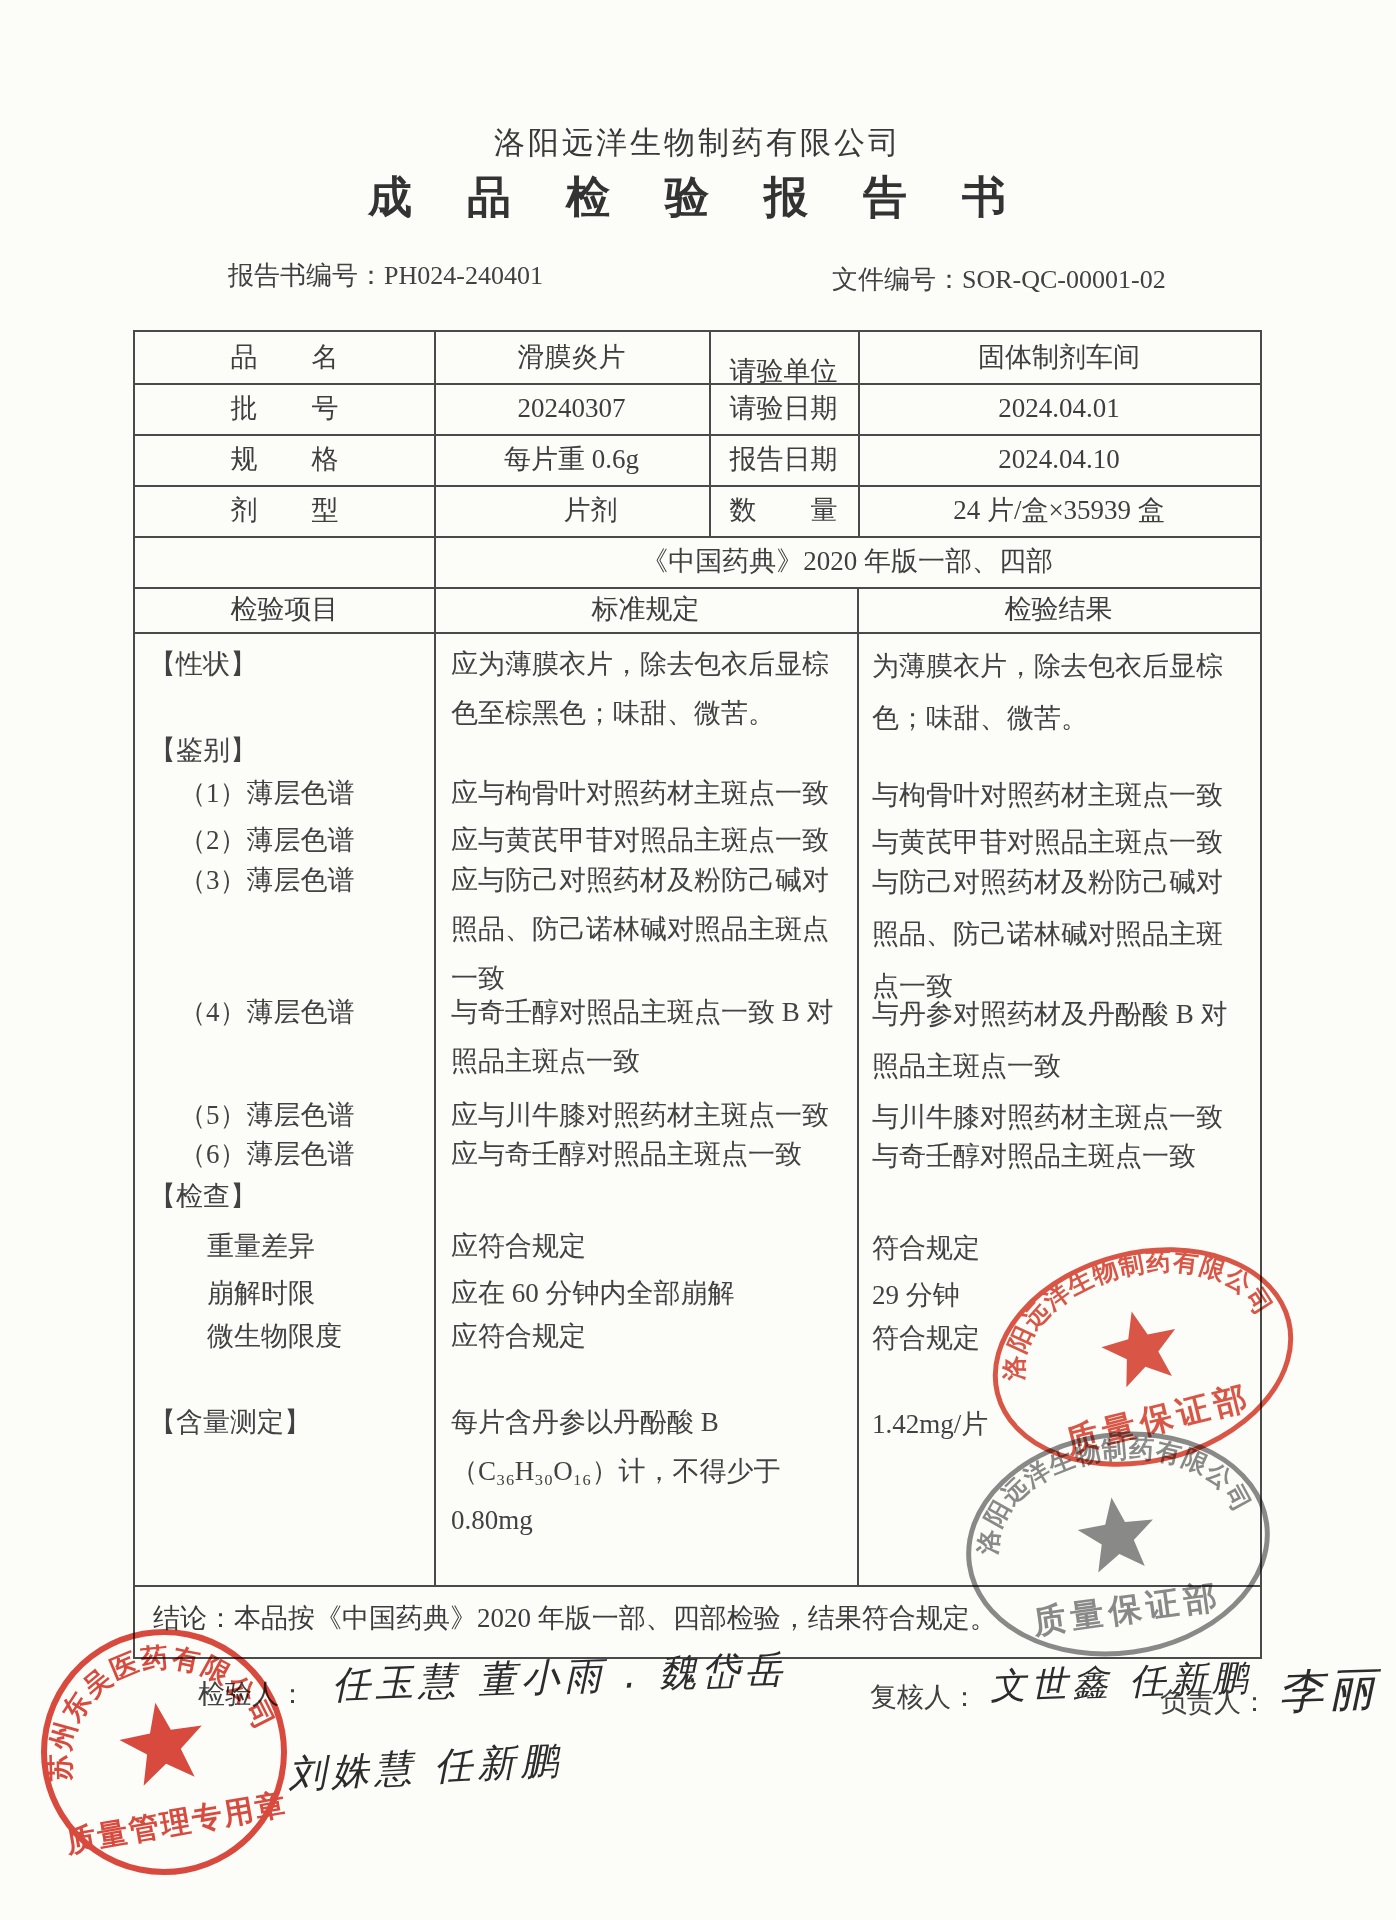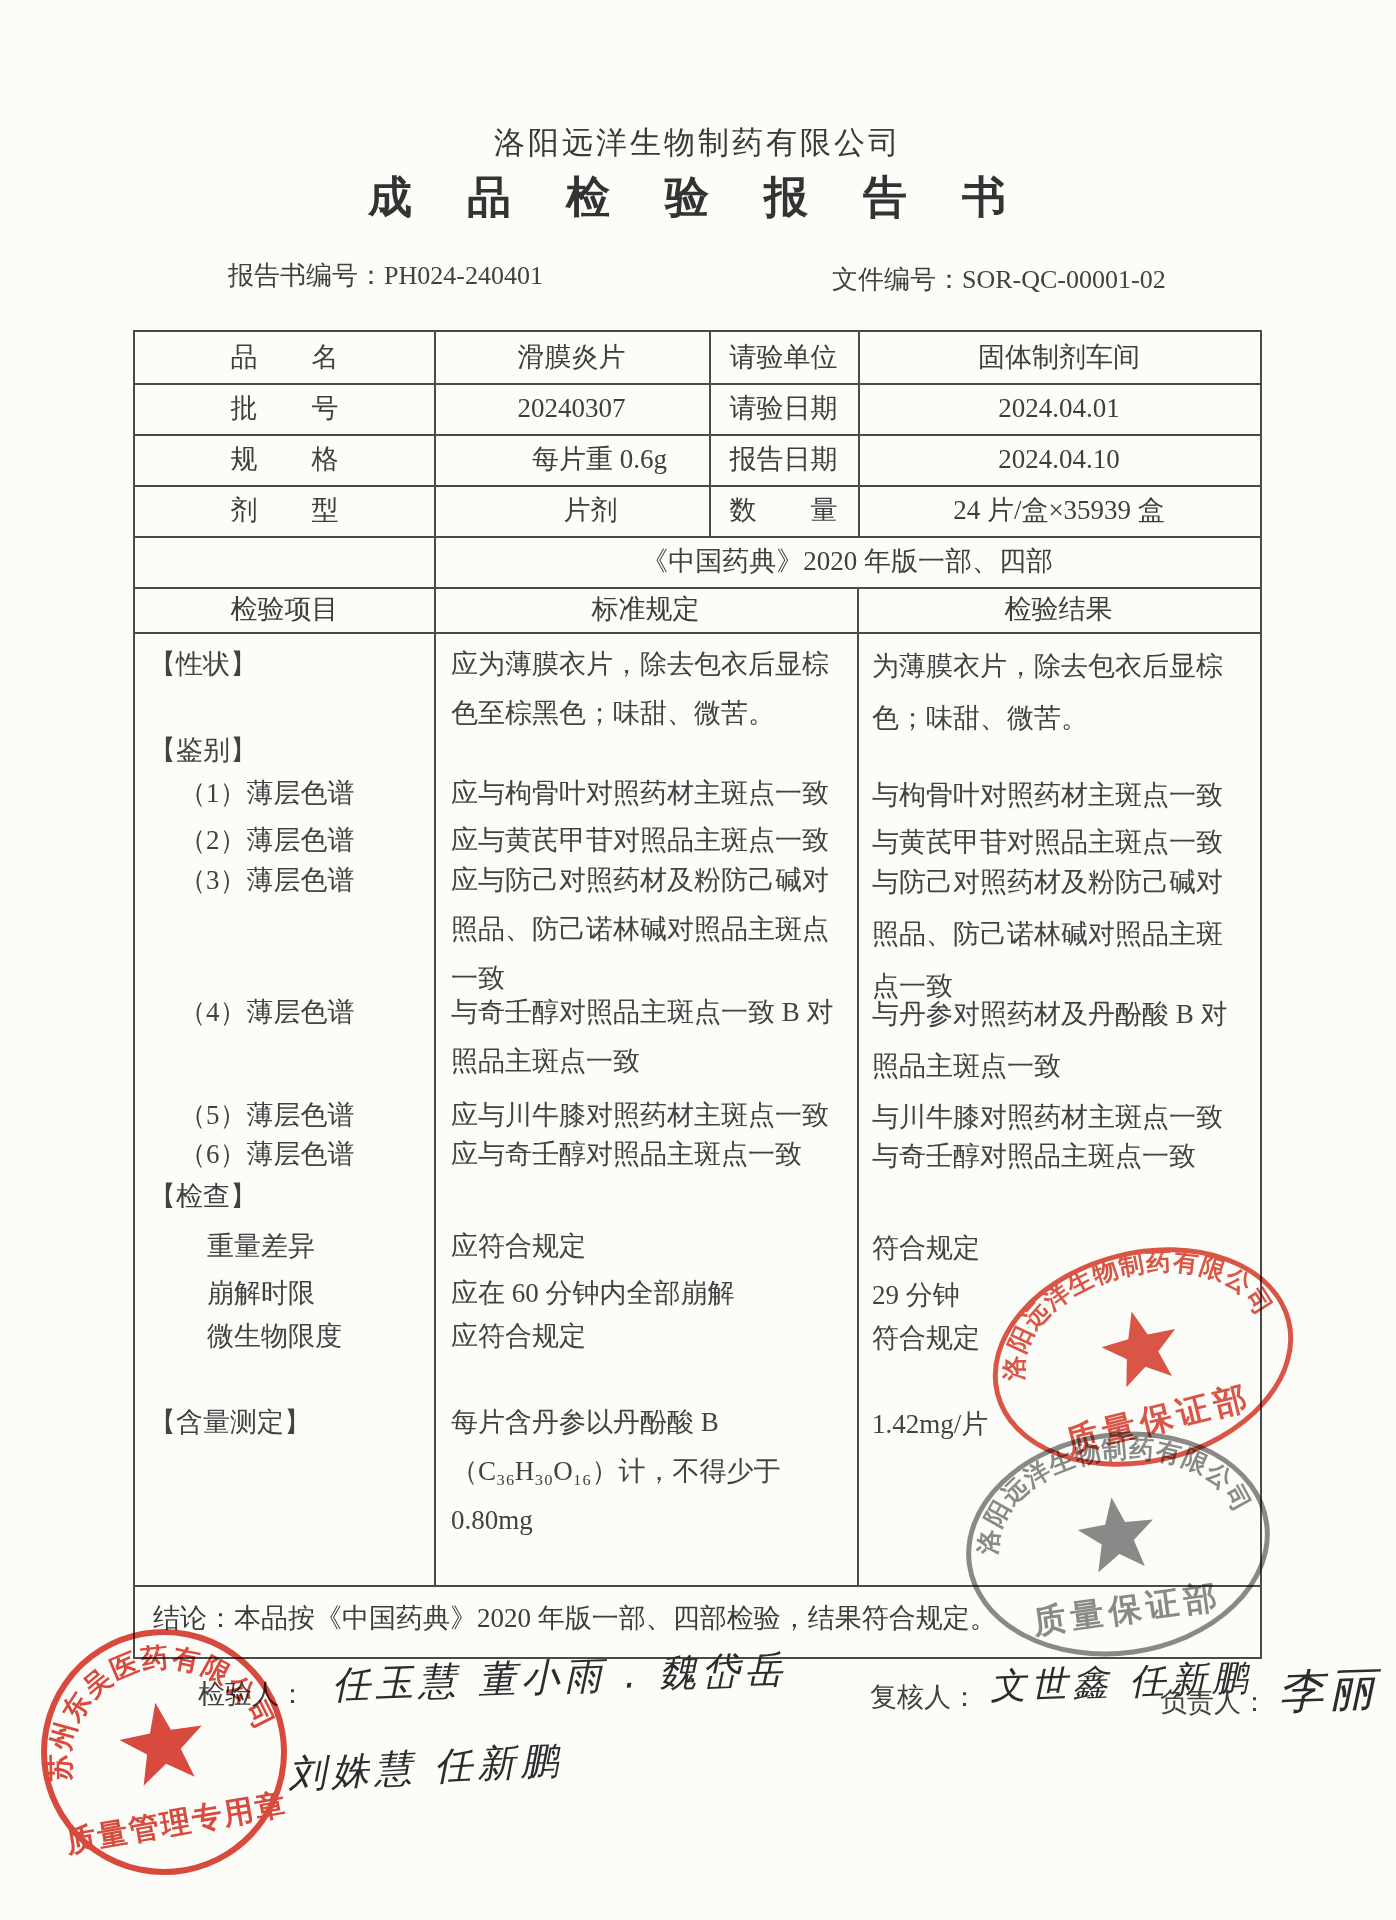--- a/index.html
+++ b/index.html
@@ -75,28 +75,28 @@
     <div class="vline" style="left:574px;top:0;height:204px"></div>
     <div class="vline" style="left:723px;top:0;height:204px"></div>
     <div class="vline" style="left:299px;top:204px;height:96px"></div>
     <div class="vline" style="left:722px;top:255px;height:45px"></div>
     <div class="vline" style="left:299px;top:300px;height:953px"></div>
     <div class="vline" style="left:722px;top:300px;height:953px"></div>
 
     <div id="info-rows">
         <div class="cell" style="left: 0px; top: 0px; width: 299px; line-height: 51px;">品　　名</div>
         <div class="cell" style="left: 299px; top: 0px; width: 275px; line-height: 51px;">滑膜炎片</div>
-        <div class="cell" style="left: 574px; top: 0px; width: 149px; line-height: 51px; font-family: Liberation Serif, serif;">请验单位</div>
+        <div class="cell" style="left: 574px; top: 14px; width: 149px; line-height: 51px; font-family: Liberation Serif, serif;">请验单位</div>
         <div class="cell" style="left: 723px; top: 0px; width: 402px; line-height: 51px;">固体制剂车间</div>
         <div class="cell" style="left: 0px; top: 51px; width: 299px; line-height: 51px;">批　　号</div>
         <div class="cell" style="left: 299px; top: 51px; width: 275px; line-height: 51px;">20240307</div>
         <div class="cell" style="left: 574px; top: 51px; width: 149px; line-height: 51px;">请验日期</div>
         <div class="cell" style="left: 723px; top: 51px; width: 402px; line-height: 51px;">2024.04.01</div>
         <div class="cell" style="left: 0px; top: 102px; width: 299px; line-height: 51px;">规　　格</div>
-        <div class="cell" style="left: 299px; top: 102px; width: 275px; line-height: 51px; padding-left: 28px;">每片重 0.6g</div>
+        <div class="cell" style="left: 299px; top: 102px; width: 275px; line-height: 51px;">每片重 0.6g</div>
         <div class="cell" style="left: 574px; top: 102px; width: 149px; line-height: 51px;">报告日期</div>
         <div class="cell" style="left: 723px; top: 102px; width: 402px; line-height: 51px;">2024.04.10</div>
         <div class="cell" style="left: 0px; top: 153px; width: 299px; line-height: 51px;">剂　　型</div>
         <div class="cell" style="left: 299px; top: 153px; width: 313px; line-height: 51px;">片剂</div>
         <div class="cell" style="left: 574px; top: 153px; width: 149px; line-height: 51px;">数　　量</div>
         <div class="cell" style="left: 723px; top: 153px; width: 402px; line-height: 51px;">24 片/盒×35939 盒</div>
       </div>
 
     <div class="cell" style="left:299px;top:204px;width:826px;line-height:51px">《中国药典》2020 年版一部、四部</div>
 

